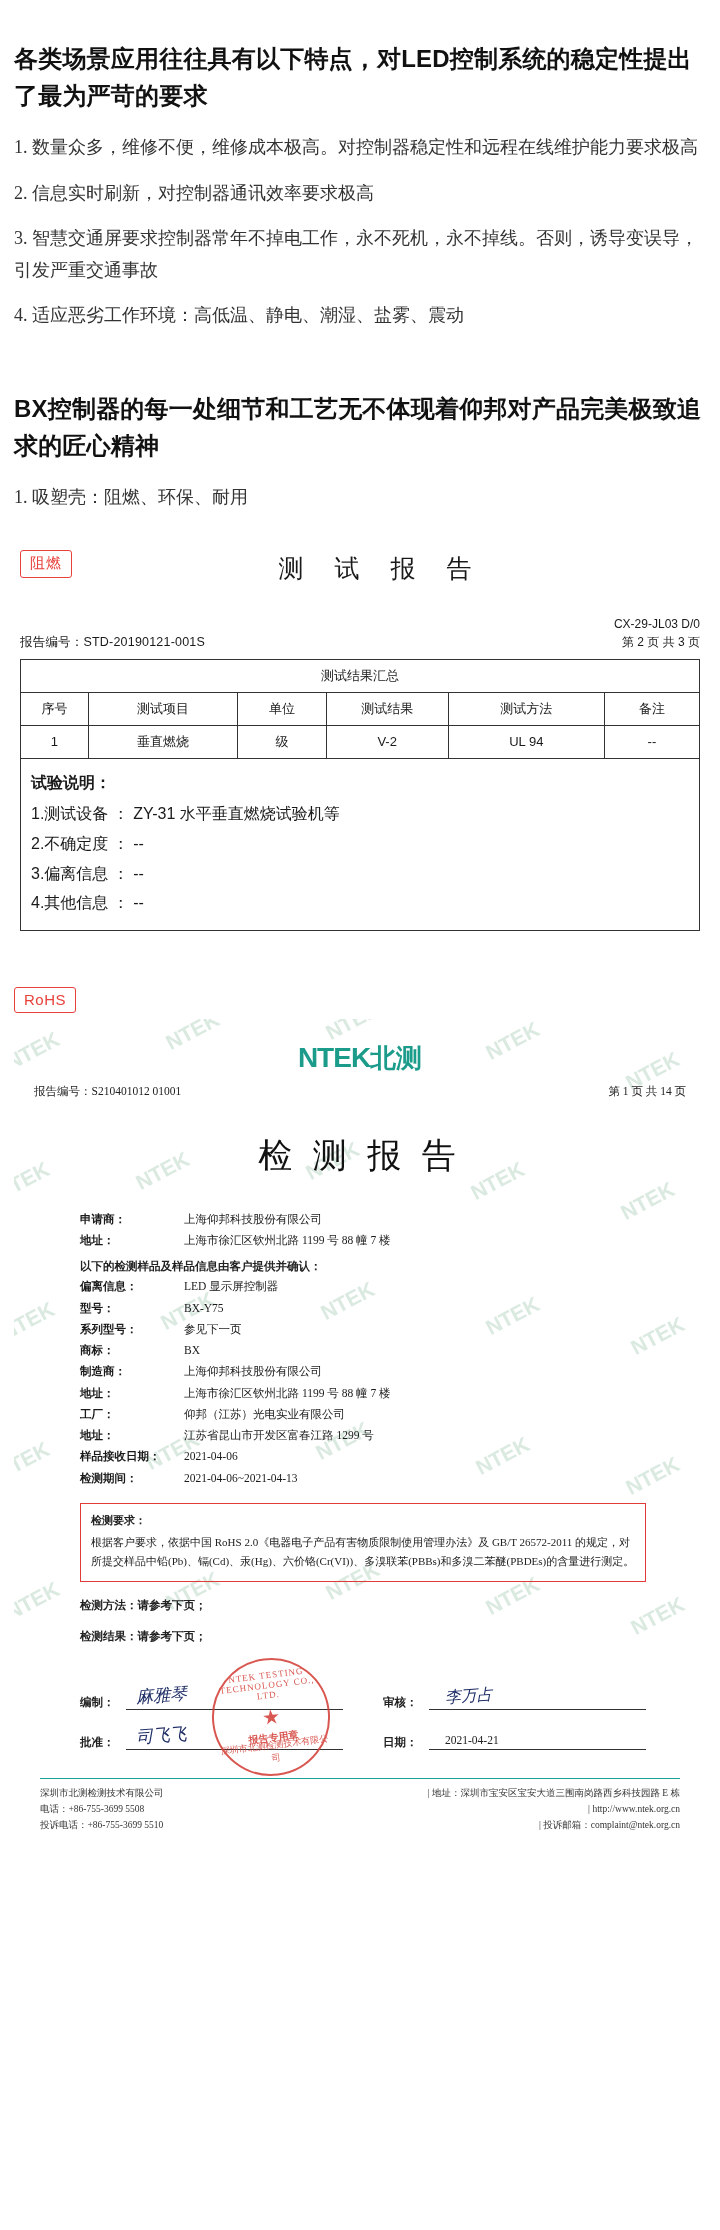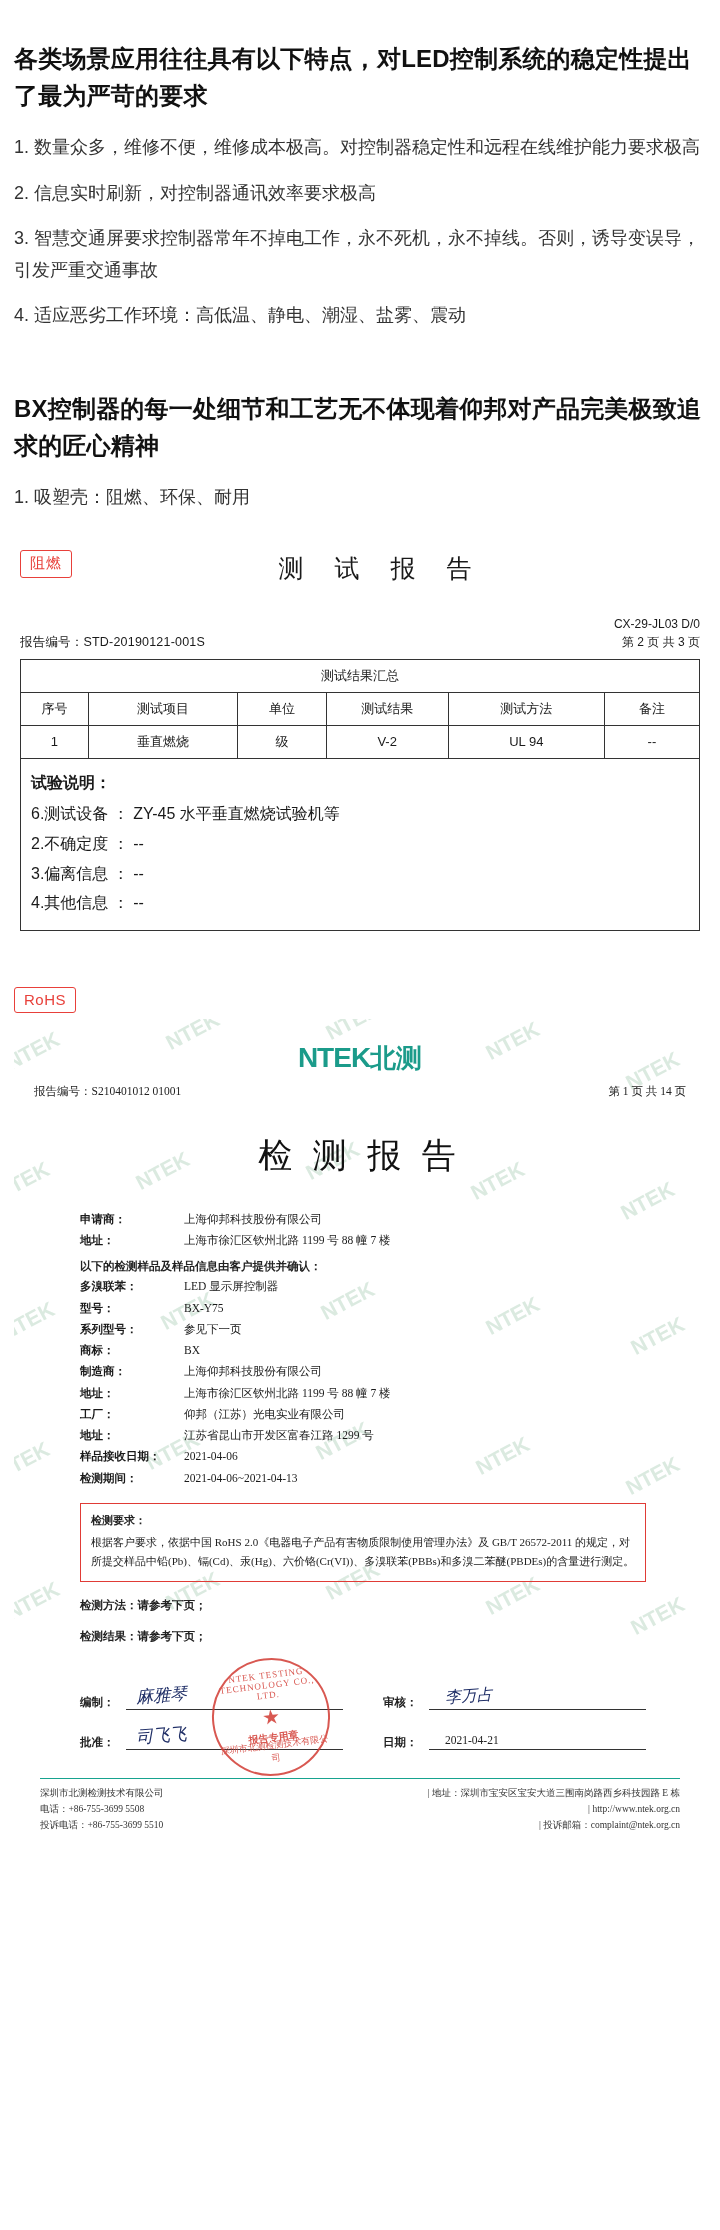--- a/index.html
+++ b/index.html
@@ -27,20 +27,21 @@
     font-weight: bold;
     color: #111;
     margin: 18px 0 18px 0;
     letter-spacing: 0.2px;
   }
   .para {
     font-size: 18px;
     line-height: 1.75;
     color: #333;
     margin: 0 0 14px 0;
+    font-family: Liberation Serif, serif;
   }
   .spacer-lg { height: 26px; }
   .spacer-md { height: 16px; }
 
   
   .cert-block { position: relative; margin-top: 10px; }
   .badge {
     display: inline-block;
     border: 1px solid #e8403a;
     color: #e8403a;
@@ -330,21 +331,21 @@
           <td>级</td>
           <td>V-2</td>
           <td>UL 94</td>
           <td>--</td>
         </tr>
       </tbody>
     </table>
 
     <div class="tr-notes">
       <div class="notes-title">试验说明：</div>
-      <div>6.测试设备  ：  ZY-45 水平垂直燃烧试验机等</div>
+      <div>1.测试设备  ：  ZY-31 水平垂直燃烧试验机等</div>
       <div>2.不确定度  ：  --</div>
       <div>3.偏离信息  ：  --</div>
       <div>4.其他信息  ：  --</div>
     </div>
   </div>
 
   <div style="height:46px"></div>
 
   <div class="cert-block">
     <span class="badge rohs">RoHS</span>
@@ -406,21 +407,21 @@
           <div class="kv-row">
             <div class="kv-key">地址：</div>
             <div class="kv-val">上海市徐汇区钦州北路 1199 号 88 幢 7 楼</div>
           </div>
         </div>
 
         <div class="kv-subhead">以下的检测样品及样品信息由客户提供并确认：</div>
 
         <div class="kv-list">
           <div class="kv-row">
-            <div class="kv-key">多溴联苯：</div>
+            <div class="kv-key">偏离信息：</div>
             <div class="kv-val">LED 显示屏控制器</div>
           </div>
           <div class="kv-row">
             <div class="kv-key">型号：</div>
             <div class="kv-val">BX-Y75</div>
           </div>
           <div class="kv-row">
             <div class="kv-key">系列型号：</div>
             <div class="kv-val">参见下一页</div>
           </div>

